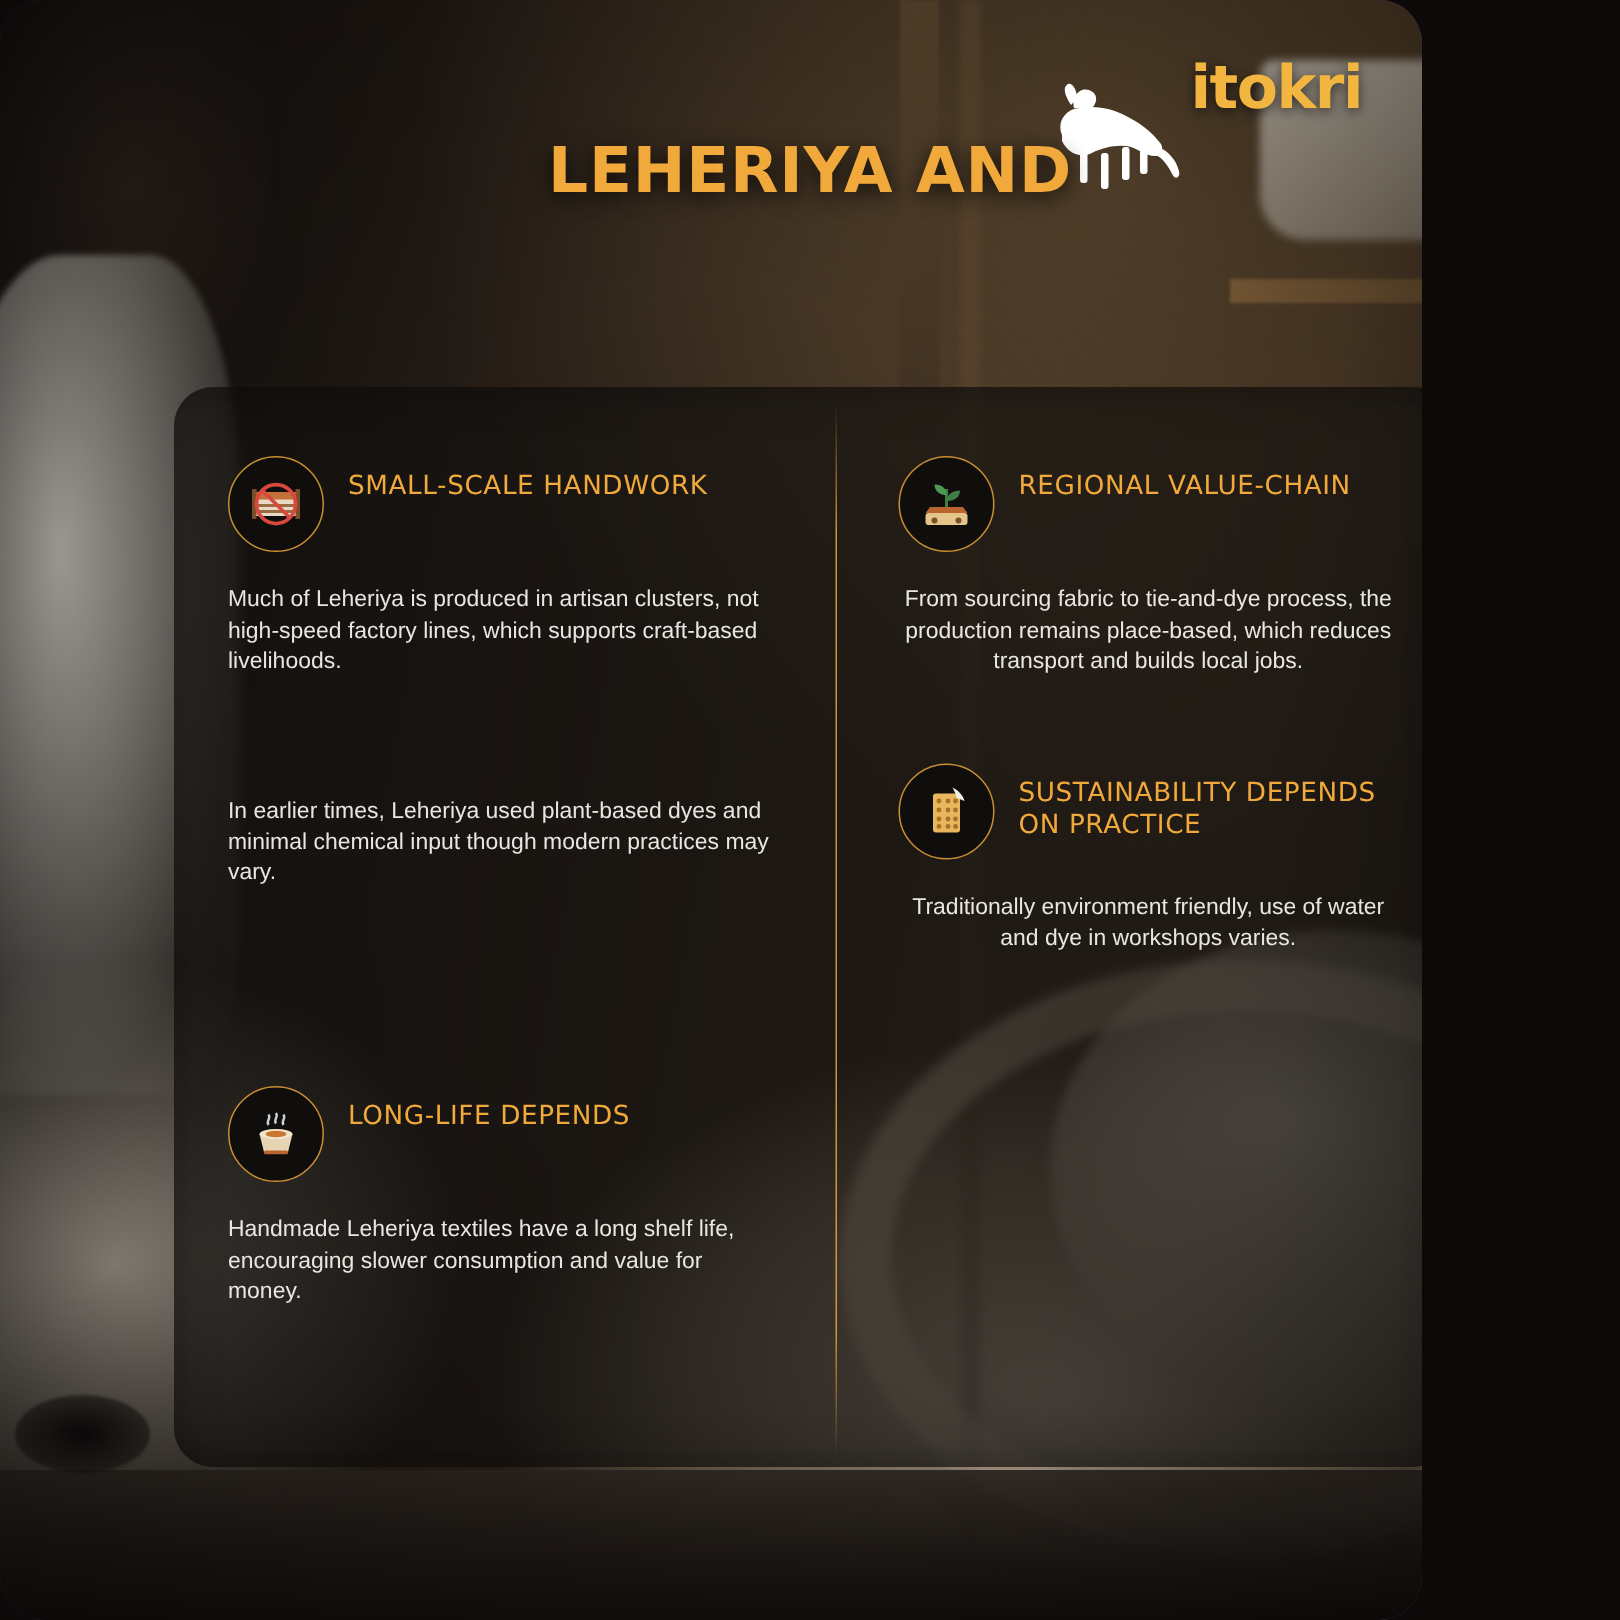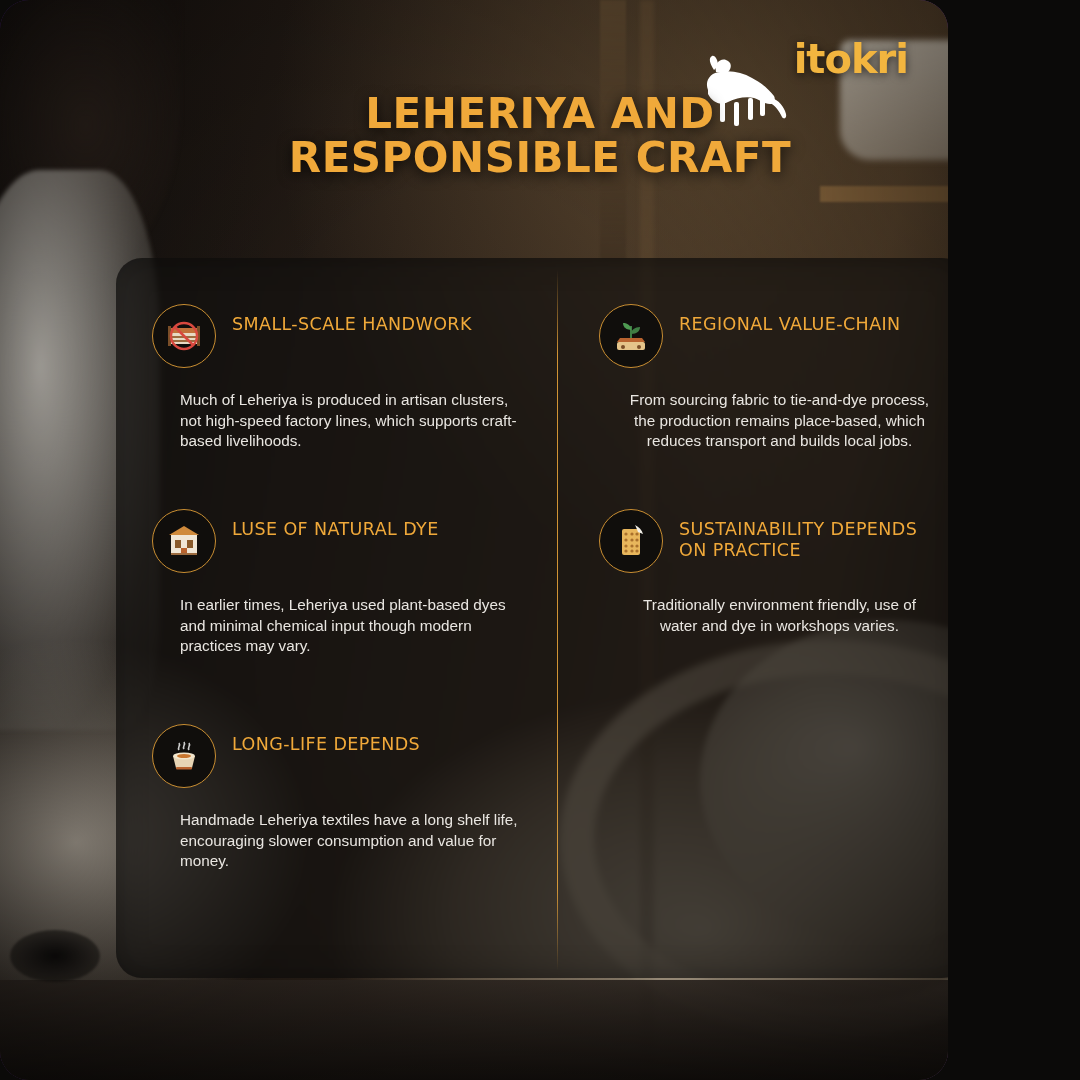--- a/index.html
+++ b/index.html
@@ -199,21 +199,20 @@
     padding-top: 10px;
     max-width: 290px;
   }
   .cell-body {
     margin-top: 22px;
     color: #e9e6e1;
     font-size: 15.3px;
     line-height: 1.35;
     max-width: 390px;
     font-family: "Liberation Sans", sans-serif;
-    margin-left: 28px;
   }
   .cell.right .cell-body { max-width: 360px; text-align: center; }
 </style>
 </head>
 <body>
 
 <div class="canvas">
 
   <div class="bg"></div>
   <div class="bg-cloth-a"></div>
@@ -239,21 +238,20 @@
       <rect x="44" y="48" width="5" height="24" rx="2"></rect>
       <rect x="58" y="44" width="5" height="22" rx="2"></rect>
       <rect x="70" y="42" width="5" height="20" rx="2"></rect>
       <path d="M24 16 C20 10 18 4 22 2 C25 1 28 6 28 12 Z"></path>
     </g>
   </svg>
 
   <div class="title-wrap">
     <h1 class="title">
       <span>LEHERIYA AND</span>
-      <span class="line2">RESPONSIBLE CRAFT</span>
     </h1>
   </div>
 
   <div class="panel">
     <div class="divider"></div>
 
     <div class="grid">
 
       <div class="cell left">
         <div class="cell-head">
@@ -286,33 +284,20 @@
               <circle cx="12" cy="31" r="2" fill="#7a4e28"></circle>
               <circle cx="28" cy="31" r="2" fill="#7a4e28"></circle>
             </svg>
           </div>
           <div class="cell-title">REGIONAL VALUE-CHAIN</div>
         </div>
         <div class="cell-body">From sourcing fabric to tie-and-dye process, the production remains place-based, which reduces transport and builds local jobs.</div>
       </div>
 
       <div class="cell left">
-        <div class="cell-head">
-          <div class="icon-circle">
-            <svg width="40" height="40" viewBox="0 0 40 40">
-              <rect x="7" y="14" width="26" height="20" fill="#f0e6d6"></rect>
-              <path d="M5 14 L20 5 L35 14 Z" fill="#cf8a3c"></path>
-              <rect x="11" y="19" width="6" height="8" fill="#8a5a2b"></rect>
-              <rect x="23" y="19" width="6" height="8" fill="#8a5a2b"></rect>
-              <rect x="17" y="27" width="6" height="7" fill="#b9632f"></rect>
-              <rect x="7" y="32" width="26" height="2" fill="#9c6b3f"></rect>
-            </svg>
-          </div>
-          <div class="cell-title">LUSE OF NATURAL DYE</div>
-        </div>
         <div class="cell-body">In earlier times, Leheriya used plant-based dyes and minimal chemical input though modern practices may vary.</div>
       </div>
 
       <div class="cell right">
         <div class="cell-head">
           <div class="icon-circle">
             <svg width="40" height="40" viewBox="0 0 40 40">
               <rect x="11" y="8" width="18" height="26" rx="2" fill="#e8b65c"></rect>
               <g fill="#a9702c">
                 <circle cx="15" cy="13" r="1.6"></circle>

